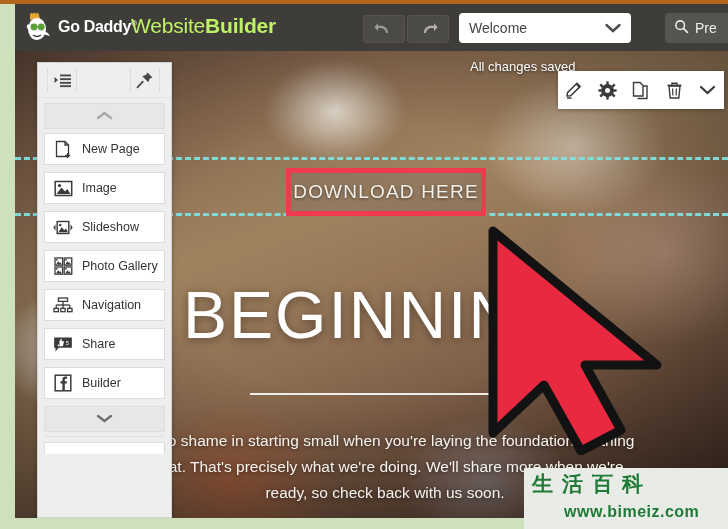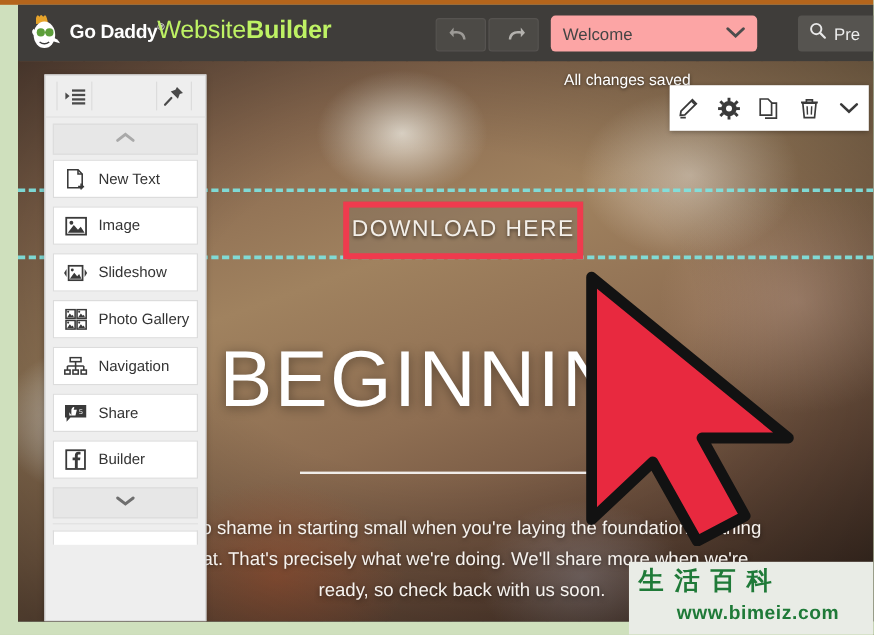--- a/index.html
+++ b/index.html
@@ -67,21 +67,21 @@
     border-radius: 3px;
     display: flex; align-items: center; justify-content: center;
   }
   .nav-btn.undo { left: 348px; }
   .nav-btn.redo { left: 392px; }
   .nav-btn svg { display: block; }
 
   .page-select {
     position: absolute; left: 444px; top: 9px;
     width: 172px; height: 30px;
-    background: #fca5a5;
+    background: #ffffff;
     border-radius: 4px;
     display: flex; align-items: center;
     box-sizing: border-box;
     padding: 0 10px;
   }
   .page-select .label {
     flex: 1; color: #444; font-size: 14px;
   }
   .page-select .chev { color: #555; }
 
@@ -443,21 +443,21 @@
 
           <div class="pitem">
             <span class="ic">
               <svg width="17" height="19" viewBox="0 0 17 19">
                 <path d="M1.5 1.5 L10 1.5 L13.5 5 L13.5 16.5 L1.5 16.5z" stroke="#3a3a3a" stroke-width="1.3" fill="none"></path>
                 <path d="M10 1.5 L10 5 L13.5 5" stroke="#3a3a3a" stroke-width="1.3" fill="none"></path>
                 <line x1="12.6" y1="13" x2="12.6" y2="18" stroke="#3a3a3a" stroke-width="1.3"></line>
                 <line x1="10.1" y1="15.5" x2="15.1" y2="15.5" stroke="#3a3a3a" stroke-width="1.3"></line>
               </svg>
             </span>
-            <span class="nm">New Text</span>
+            <span class="nm">New Page</span>
           </div>
 
 
           <div class="pitem">
             <span class="ic">
               <svg width="19" height="17" viewBox="0 0 19 17">
                 <rect x="1.2" y="1.5" width="16.5" height="14" stroke="#3a3a3a" stroke-width="1.5" fill="none"></rect>
                 <circle cx="5.5" cy="5.6" r="1.6" fill="#3a3a3a"></circle>
                 <path d="M2.5 14 L7.5 7.5 L11 11.5 L13.3 9 L16.5 14z" fill="#3a3a3a"></path>
               </svg>

